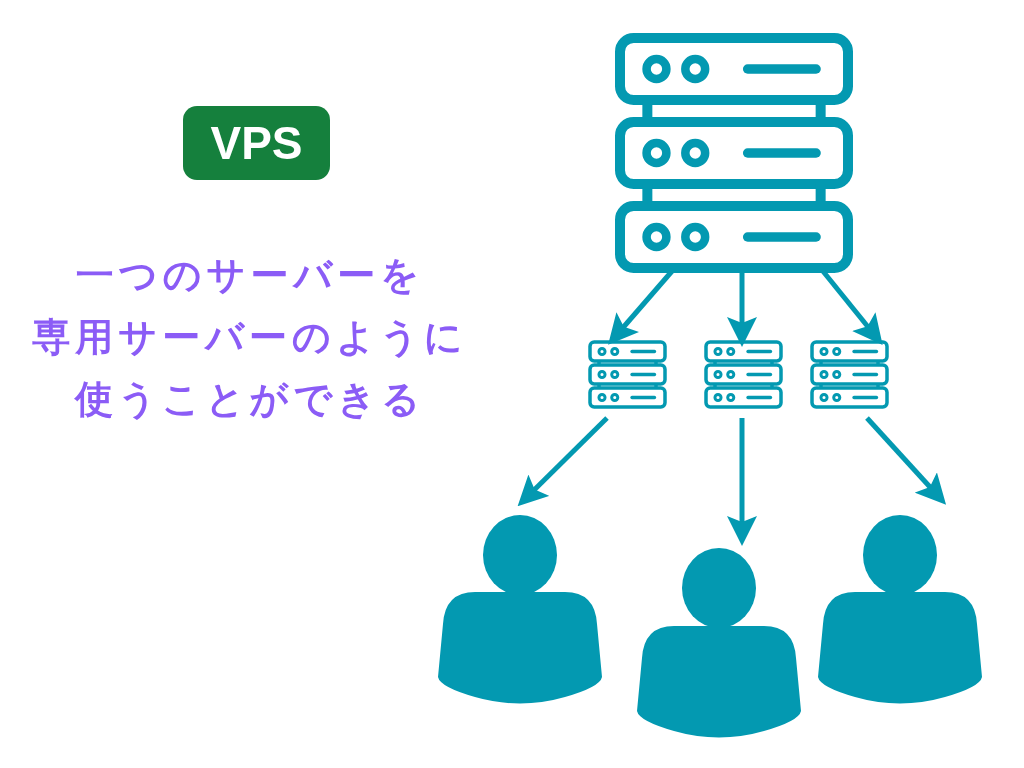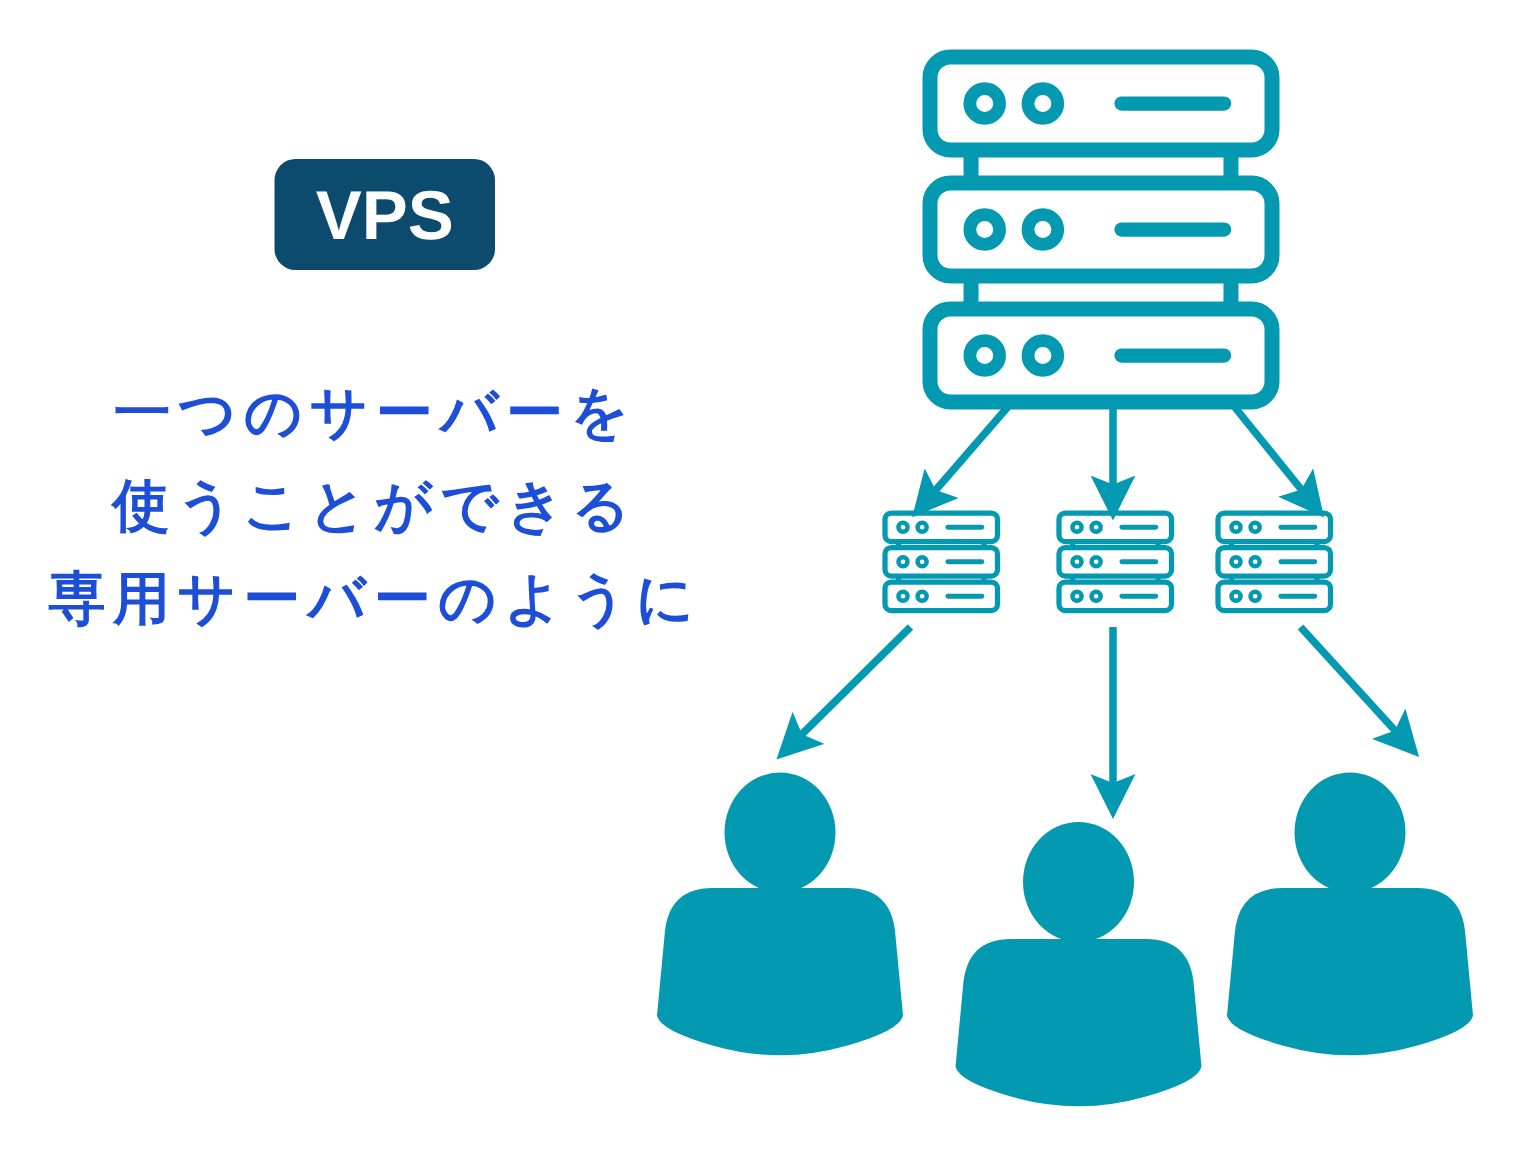--- a/index.html
+++ b/index.html
@@ -1,32 +1,32 @@
 <!DOCTYPE html>
 <html><head>
 <meta charset="utf-8">
 <style>
   html, body { margin:0; padding:0; background:#ffffff; }
   body { width:1024px; height:768px; position:relative; overflow:hidden; font-family:"DejaVu Sans", sans-serif; }
-  .badge { position:absolute; left:183px; top:106px; width:147px; height:74px; background:#0c4a6e; border-radius:14px;
+  .badge { position:absolute; left:183px; top:106px; width:147px; height:74px; background:#15803d; border-radius:14px;
            color:#fff; font-family:"Liberation Sans", sans-serif; font-weight:bold; font-size:46px; line-height:74px; text-align:center; }
-  .caption { position:absolute; left:0; top:244px; width:500px; text-align:center; color:#1d4ed8; font-weight:bold;
+  .caption { position:absolute; left:0; top:244px; width:500px; text-align:center; color:#8b5cf6; font-weight:bold;
              font-size:38px; letter-spacing:5px; line-height:62px; font-family:"DejaVu Sans", sans-serif; }
   .caption div { white-space:nowrap; }
   svg#diagram { position:absolute; left:0; top:0; }
 </style>
 </head>
 <body>
 
 <div class="badge">VPS</div>
 
 <div class="caption">
   <div>一つのサーバーを</div>
+  <div>専用サーバーのように</div>
   <div>使うことができる</div>
-  <div>専用サーバーのように</div>
 </div>
 
 <svg id="diagram" width="1024" height="768" viewBox="0 0 1024 768" xmlns="http://www.w3.org/2000/svg">
   <defs>
     <marker id="ah" markerWidth="6" markerHeight="6" refX="4.2" refY="3" orient="auto" markerUnits="strokeWidth">
       <path d="M0,0 L6,3 L0,6 L1.2,3 Z" fill="#0399b1"></path>
     </marker>
   </defs>
   <g id="servers">
       <g>

